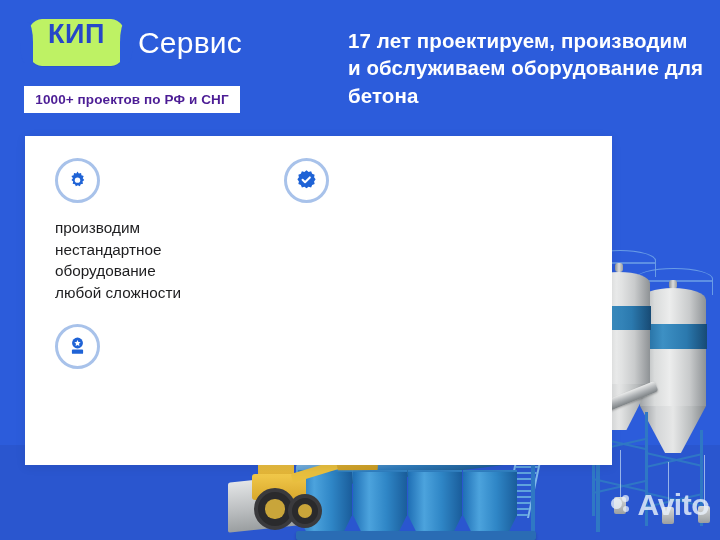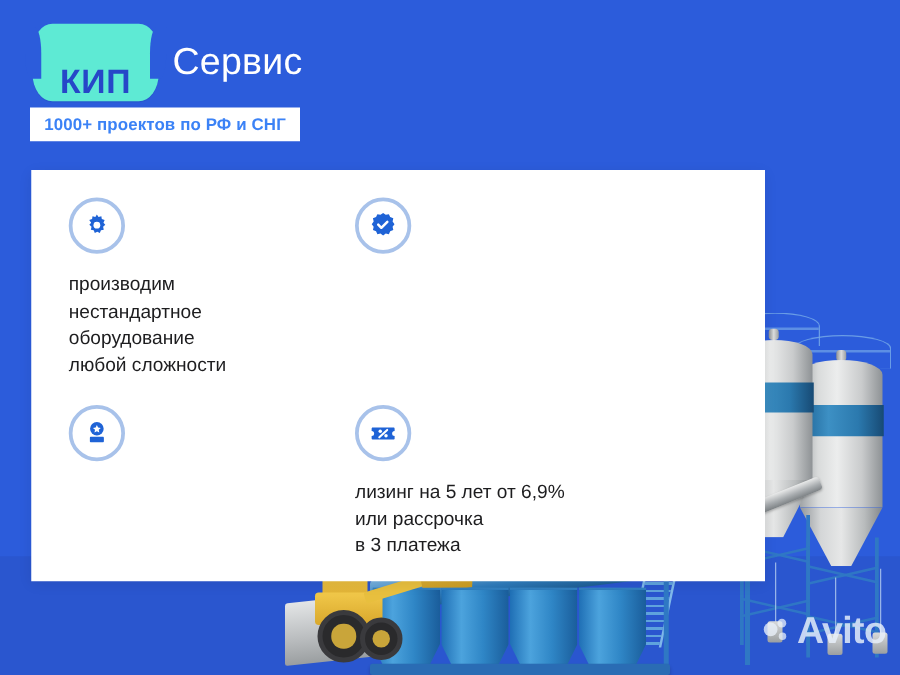--- a/index.html
+++ b/index.html
@@ -94,43 +94,43 @@
   .truck .tbody{position:absolute;background:linear-gradient(180deg,#cfd2d3,#9ea2a4);border-radius:2px;}
   .truck .tcab{position:absolute;background:linear-gradient(180deg,#4f96d4,#2a6aad);border-radius:3px;}
   .weight{position:absolute;width:12px;height:17px;border-radius:2px;
     background:linear-gradient(180deg,#d7d9da,#9b9fa1);}
   .cable{position:absolute;width:1px;background:#bcd4f2;opacity:.75;}
 
   
   .header{position:absolute;left:0;top:0;width:720px;height:135px;}
   .logo-wrap{position:absolute;left:26px;top:19px;display:flex;align-items:center;gap:11px;}
   .logo-shield{
-    position:relative;width:101px;height:62px;background:#5eead4;
+    position:relative;width:101px;height:47px;background:#bef264;
     border-radius:16px/22px;
-    display:flex;align-items:flex-end;justify-content:center;
+    display:flex;align-items:flex-start;justify-content:center;
     box-shadow:0 1px 0 rgba(0,0,0,.05);
   }
   .logo-shield:before,.logo-shield:after{
     content:"";position:absolute;top:3px;height:41px;width:13px;background:#2c5cdb;
   }
   .logo-shield:before{left:-6px;border-radius:0 40%/0 50%;}
   .logo-shield:after{right:-6px;border-radius:40% 0/50% 0;}
   .logo-kip{
     position:relative;z-index:2;color:#2647c8;font-weight:bold;font-size:27px;
     letter-spacing:.5px;font-family:"Liberation Sans",sans-serif;
   }
   .logo-servis{
     color:#ffffff;font-size:30px;letter-spacing:.2px;font-family:"Liberation Sans",sans-serif;
   }
   .badge-projects{
     position:absolute;left:24px;top:86px;width:216px;height:27px;background:#ffffff;
     display:flex;align-items:center;justify-content:center;
   }
   .badge-projects span{
-    color:#3b82f6;font-weight:bold;font-size:13.5px;letter-spacing:.1px;
+    color:#4c1d95;font-weight:bold;font-size:13.5px;letter-spacing:.1px;
   }
   .headline{
     position:absolute;left:348px;top:27px;width:356px;
     color:#ffffff;font-weight:bold;font-size:20.5px;line-height:1.33;
     letter-spacing:.1px;
   }
 
   
   .card{
     position:absolute;left:25px;top:136px;width:587px;height:329px;
@@ -265,20 +265,21 @@
       <div class="logo-shield">
         <span class="logo-kip">КИП</span>
       </div>
       <span class="logo-servis">Сервис</span>
     </div>
 
     <div class="badge-projects">
       <span>1000+ проектов по РФ и СНГ</span>
     </div>
 
+    <div class="headline">17 лет проектируем, производим и обслуживаем оборудование для бетона</div>
   </div>
 
   <div class="card">
     <div class="features">
 
       <div class="feature f-manufacture">
         <div class="icon-ring">
           <svg width="21" height="21" viewBox="0 0 24 24" aria-hidden="true">
             <path fill="#1f63d6" d="M12 1.8l1.5 2.2 2.6-.6.4 2.6 2.6.9-1.1 2.4 1.7 2-2 1.8.6 2.6-2.6.5-1 2.5-2.3-1.2-2.3 1.2-1-2.5-2.6-.5.6-2.6-2-1.8 1.7-2L5 6.9l2.6-.9.4-2.6 2.6.6z"></path>
             <circle cx="12" cy="11.6" r="3.1" fill="#ffffff"></circle>
@@ -302,33 +303,20 @@
       <div class="feature f-warranty">
         <div class="icon-ring">
           <svg width="21" height="21" viewBox="0 0 24 24" aria-hidden="true">
             <circle cx="12" cy="8" r="6.2" fill="#1f63d6"></circle>
             <path fill="#ffffff" d="M12 4.6l1.1 2.3 2.5.3-1.9 1.7.5 2.5-2.2-1.2-2.2 1.2.5-2.5-1.9-1.7 2.5-.3z"></path>
             <path fill="#1f63d6" d="M6.6 15.3h10.8c.6 0 1 .4 1 1v3.1c0 .6-.4 1-1 1H6.6c-.6 0-1-.4-1-1v-3.1c0-.6.4-1 1-1z"></path>
           </svg>
         </div>
       </div>
 
-      <div class="feature f-lease">
-        <div class="icon-ring">
-          <svg width="23" height="23" viewBox="0 0 24 24" aria-hidden="true">
-            <path fill="#1f63d6" d="M3.3 7.4h17.4c.5 0 .9.4.9.9v2a2.1 2.1 0 000 4.2v2c0 .5-.4.9-.9.9H3.3a.9.9 0 01-.9-.9v-2a2.1 2.1 0 000-4.2v-2c0-.5.4-.9.9-.9z"></path>
-            <circle cx="9.6" cy="10.4" r="1.45" fill="#ffffff"></circle>
-            <circle cx="14.4" cy="14.1" r="1.45" fill="#ffffff"></circle>
-            <path d="M15.4 9.3l-6.6 6.2" stroke="#ffffff" stroke-width="1.7" stroke-linecap="round" fill="none"></path>
-          </svg>
-        </div>
-        <div class="feature-text">лизинг на 5 лет от 6,9%
-или рассрочка
-в 3 платежа</div>
-      </div>
 
     </div>
   </div>
 
   <div class="avito">
     <div class="avito-dots">
         <i></i>
         <i></i>
         <i></i>
       </div>

